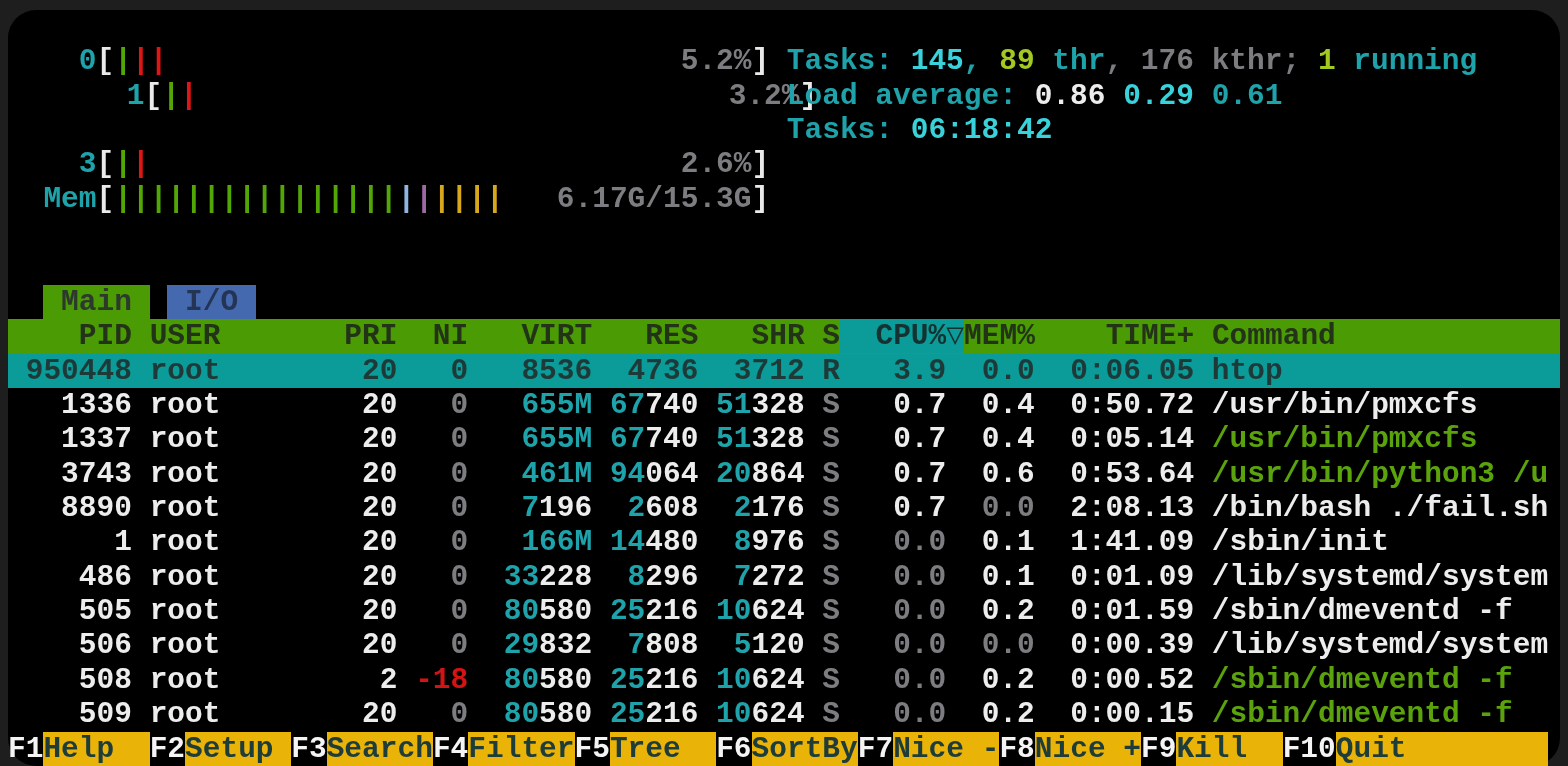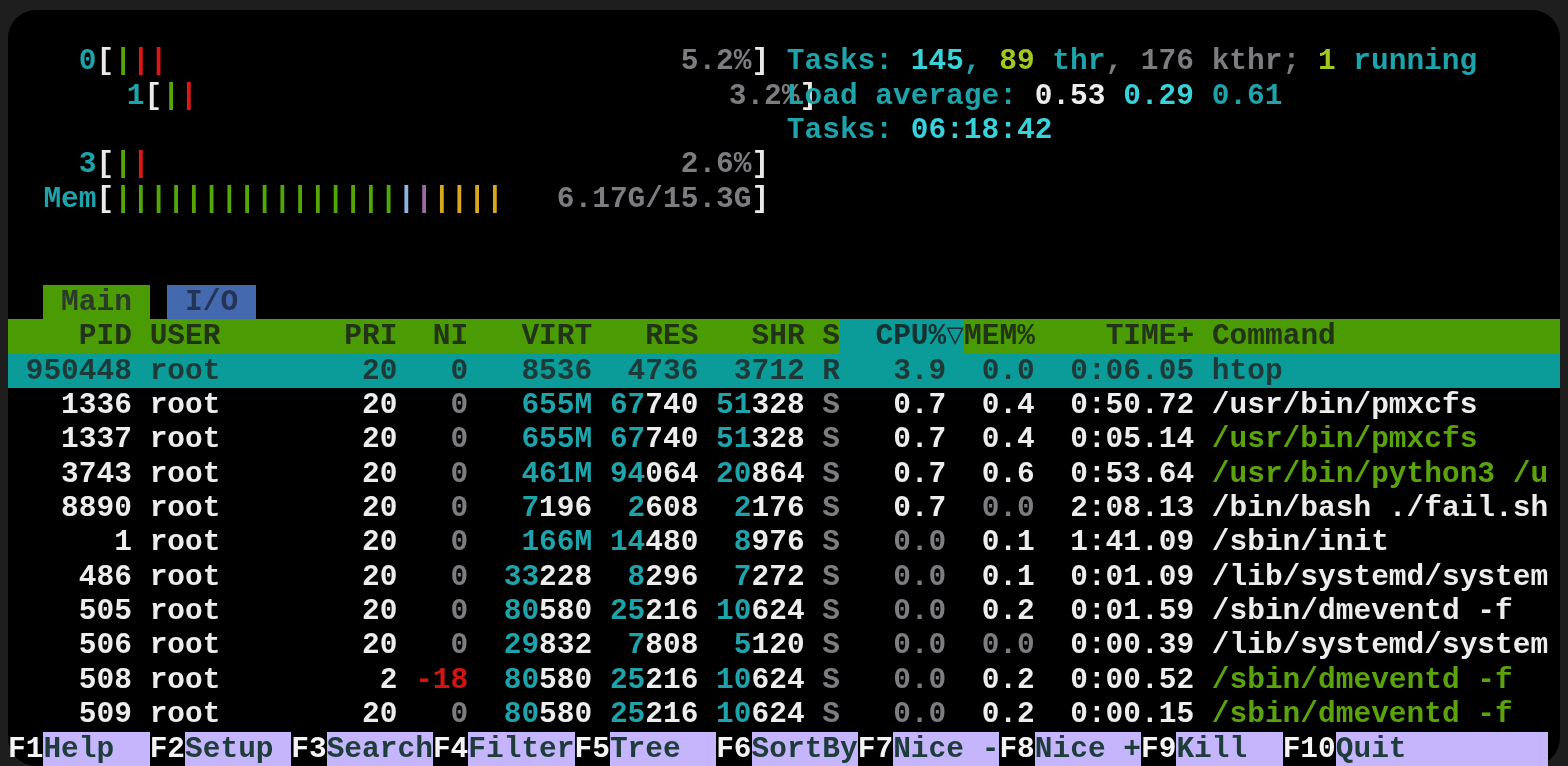--- a/index.html
+++ b/index.html
@@ -18,38 +18,38 @@
   .w{color:#ededed}          
   .gr{color:#5ba30c}         
   .rd{color:#d31414}         
   .mc{color:#1fa3ab}         
   .br{color:#eaeaea}         
   .onhdr{color:#233318}      
   .sorthl{background:#0b9b98;color:#143231}
   .tabmain{background:#4a9b04;color:#2c3a2c}
   .tabio{background:#4569ae;color:#243454}
   .fk{color:#f4f4f4}
-  .fl{background:#c4b5fd;color:#1d3c3a}
+  .fl{background:#eab308;color:#1d3c3a}
   .t-green{color:#52a707}
   .t-red{color:#de1616}
   .t-blue{color:#8fb5e3}
   .t-purple{color:#9c6aa0}
   .t-yellow{color:#d8a81c}
 </style>
 </head>
 <body>
 
 <div class="stage">
   <div class="term" id="term">
       <div class="r" style="top: 34.36px;"><span class="c">    0</span><span class="br">[</span><span class="t-green">|</span><span class="t-red">|</span><span class="t-red">|</span><span>                             </span><span class="g">5.2%</span><span class="br">]</span></div>
       <div class="r" style="top: 68.72px; margin-left: 48px;"><span class="c">    1</span><span class="br">[</span><span class="t-green">|</span><span class="t-red">|</span><span>                              </span><span class="g">3.2%</span><span class="br">]</span></div>
       <div class="r" style="top: 137.44px;"><span class="c">    3</span><span class="br">[</span><span class="t-green">|</span><span class="t-red">|</span><span>                              </span><span class="g">2.6%</span><span class="br">]</span></div>
       <div class="r" style="top: 171.8px;"><span class="c">  Mem</span><span class="br">[</span><span class="t-green">|</span><span class="t-green">|</span><span class="t-green">|</span><span class="t-green">|</span><span class="t-green">|</span><span class="t-green">|</span><span class="t-green">|</span><span class="t-green">|</span><span class="t-green">|</span><span class="t-green">|</span><span class="t-green">|</span><span class="t-green">|</span><span class="t-green">|</span><span class="t-green">|</span><span class="t-green">|</span><span class="t-green">|</span><span class="t-blue">|</span><span class="t-purple">|</span><span class="t-yellow">|</span><span class="t-yellow">|</span><span class="t-yellow">|</span><span class="t-yellow">|</span><span>   </span><span class="g">6.17G/15.3G</span><span class="br">]</span></div>
       <div class="r" style="top: 34.36px; left: 778.8px;"><span class="c">Tasks: </span><span class="cb">145</span><span class="c">, </span><span class="gb">89</span><span class="c"> thr</span><span class="g">, 176 kthr; </span><span class="gb">1</span><span class="c"> running</span></div>
-      <div class="r" style="top: 68.72px; left: 778.8px;"><span class="c">Load average: </span><span class="w">0.53</span><span class="c"> </span><span class="cb">0.29</span><span class="c"> </span><span class="c">0.61</span></div>
+      <div class="r" style="top: 68.72px; left: 778.8px;"><span class="c">Load average: </span><span class="w">0.86</span><span class="c"> </span><span class="cb">0.29</span><span class="c"> </span><span class="c">0.61</span></div>
       <div class="r" style="top: 103.08px; left: 778.8px;"><span class="c">Tasks: </span><span class="cb">06:18:42</span></div>
       <div class="r" style="top: 274.88px;"><span>  </span><span class="tabmain"> Main </span><span> </span><span class="tabio"> I/O </span></div>
       <div class="r hdr" style="top: 309.24px;"><span class="onhdr">    PID</span><span class="onhdr"> </span><span class="onhdr">USER     </span><span class="onhdr">  PRI</span><span class="onhdr">  NI</span><span class="onhdr">   VIRT</span><span class="onhdr">   RES</span><span class="onhdr">   SHR</span><span class="onhdr"> </span><span class="onhdr">S</span><span class="sorthl">  CPU%</span><span class="sorthl">▽</span><span class="onhdr">MEM%</span><span class="onhdr">    TIME+</span><span class="onhdr"> </span><span class="onhdr">Command            </span></div>
       <div class="r sel" style="top: 343.6px;"><span class="w"> 950448</span><span> </span><span class="w">root     </span><span class="w">   20</span><span class="g">   0</span><span class="mc">   8</span><span class="w">536</span><span class="mc">  4</span><span class="w">736</span><span class="mc">  3</span><span class="w">712</span><span> </span><span class="g">R</span><span class="w">   3.9</span><span> </span><span class="g"> 0.0</span><span class="w">  0:06.05</span><span> </span><span class="w">htop               </span></div>
       <div class="r" style="top: 377.96px;"><span class="w">   1336</span><span> </span><span class="w">root     </span><span class="w">   20</span><span class="g">   0</span><span class="mc">   655M</span><span class="mc"> 67</span><span class="w">740</span><span class="mc"> 51</span><span class="w">328</span><span> </span><span class="g">S</span><span class="w">   0.7</span><span> </span><span class="w"> 0.4</span><span class="w">  0:50.72</span><span> </span><span class="w">/usr/bin/pmxcfs    </span></div>
       <div class="r" style="top: 412.32px;"><span class="w">   1337</span><span> </span><span class="w">root     </span><span class="w">   20</span><span class="g">   0</span><span class="mc">   655M</span><span class="mc"> 67</span><span class="w">740</span><span class="mc"> 51</span><span class="w">328</span><span> </span><span class="g">S</span><span class="w">   0.7</span><span> </span><span class="w"> 0.4</span><span class="w">  0:05.14</span><span> </span><span class="gr">/usr/bin/pmxcfs    </span></div>
       <div class="r" style="top: 446.68px;"><span class="w">   3743</span><span> </span><span class="w">root     </span><span class="w">   20</span><span class="g">   0</span><span class="mc">   461M</span><span class="mc"> 94</span><span class="w">064</span><span class="mc"> 20</span><span class="w">864</span><span> </span><span class="g">S</span><span class="w">   0.7</span><span> </span><span class="w"> 0.6</span><span class="w">  0:53.64</span><span> </span><span class="gr">/usr/bin/python3 /u</span></div>
       <div class="r" style="top: 481.04px;"><span class="w">   8890</span><span> </span><span class="w">root     </span><span class="w">   20</span><span class="g">   0</span><span class="mc">   7</span><span class="w">196</span><span class="mc">  2</span><span class="w">608</span><span class="mc">  2</span><span class="w">176</span><span> </span><span class="g">S</span><span class="w">   0.7</span><span> </span><span class="g"> 0.0</span><span class="w">  2:08.13</span><span> </span><span class="w">/bin/bash ./fail.sh</span></div>
       <div class="r" style="top: 515.4px;"><span class="w">      1</span><span> </span><span class="w">root     </span><span class="w">   20</span><span class="g">   0</span><span class="mc">   166M</span><span class="mc"> 14</span><span class="w">480</span><span class="mc">  8</span><span class="w">976</span><span> </span><span class="g">S</span><span class="g">   0.0</span><span> </span><span class="w"> 0.1</span><span class="w">  1:41.09</span><span> </span><span class="w">/sbin/init         </span></div>
       <div class="r" style="top: 549.76px;"><span class="w">    486</span><span> </span><span class="w">root     </span><span class="w">   20</span><span class="g">   0</span><span class="mc">  33</span><span class="w">228</span><span class="mc">  8</span><span class="w">296</span><span class="mc">  7</span><span class="w">272</span><span> </span><span class="g">S</span><span class="g">   0.0</span><span> </span><span class="w"> 0.1</span><span class="w">  0:01.09</span><span> </span><span class="w">/lib/systemd/system</span></div>

